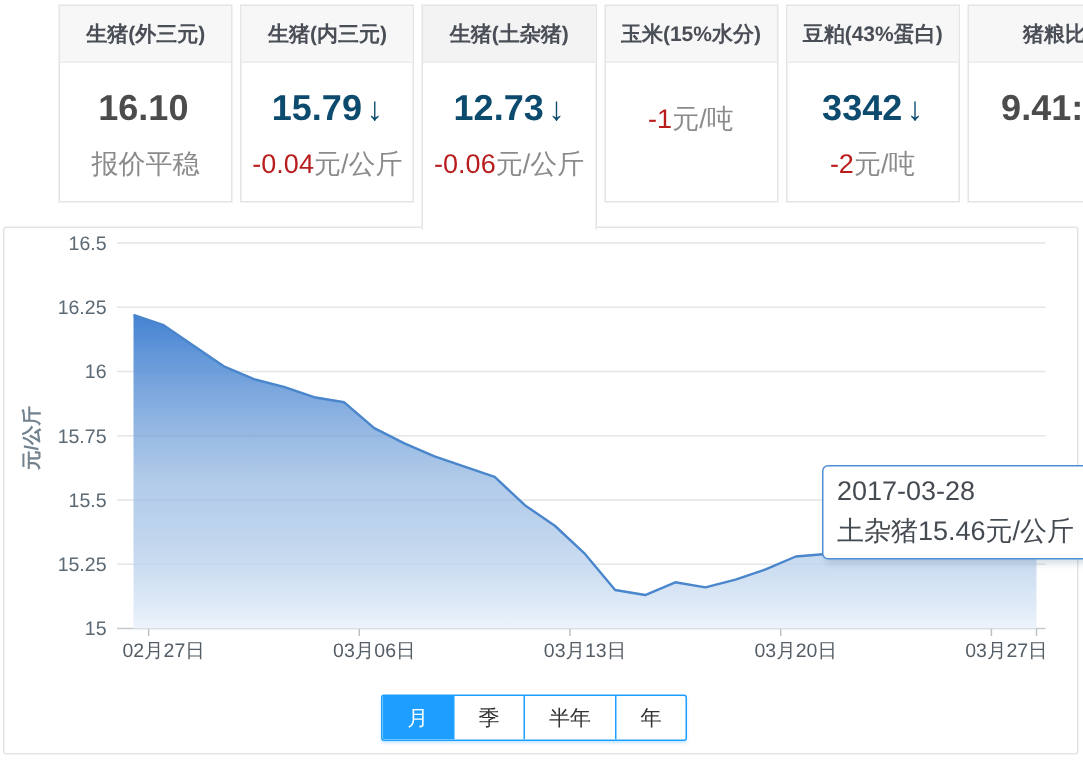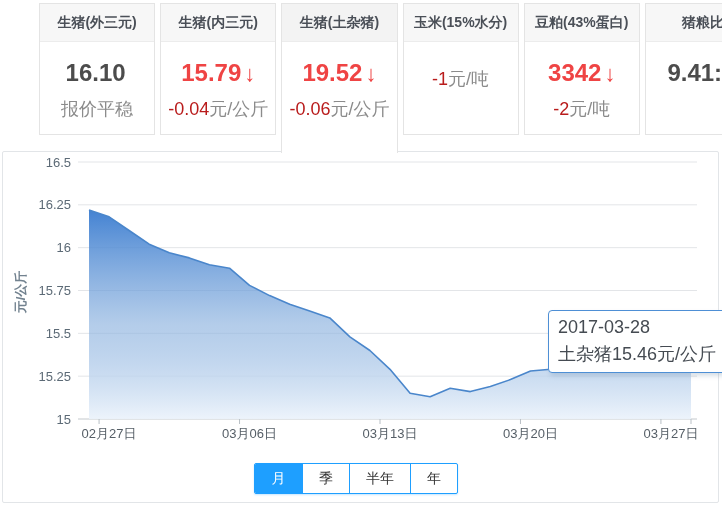--- a/index.html
+++ b/index.html
@@ -11,21 +11,21 @@
 
   
   .cards{position:absolute;left:3px;top:3px;width:722px;display:flex;gap:5px;z-index:3;margin-left:36px;}
   .card{flex:1;background:#fff;border:1px solid #e4e4e4;height:132px;text-align:center;box-sizing:border-box;cursor:pointer;}
   .card.active{height:150px;border-bottom:none;}
   .card-h{height:37px;line-height:37px;background:#f7f7f7;border-bottom:1px solid #ececec;
           font-size:14px;font-weight:bold;color:#4a4f57;white-space:nowrap;}
   .card.active .card-h{background:#f3f3f3;}
   .card-b{padding-top:16px;}
   .val-row{font-size:24px;font-weight:bold;color:#4c4c4c;height:30px;line-height:30px;white-space:nowrap;}
-  .card.down .val-row{color:#ef4444;}
+  .card.down .val-row{color:#0c4a6e;}
   .arrow{font-weight:bold;font-size:22px;margin-left:3px;}
   .sub{margin-top:9px;font-size:18px;color:#8b8b8b;white-space:nowrap;min-height:17px;}
   .sub .chg{color:#b91c1c;}
 
   
   .panel{position:absolute;left:2px;top:151px;width:717px;height:352px;box-sizing:border-box;
          border:1px solid #e2e5e8;border-radius:2px;background:#fff;z-index:2;}
   .panel svg{position:absolute;left:0;top:0;display:block;}
 
   .tooltip{position:absolute;left:545px;top:158px;background:#fff;border:1px solid #4e8fd5;
@@ -68,21 +68,21 @@
       <div class="sub">
         <span class="chg">-0.04</span><span class="unit">元/公斤</span><span class="note"></span>
       </div>
     </div>
   </div>
 
   <div class="card active down">
     <div class="card-h">生猪(土杂猪)</div>
     <div class="card-b">
       <div class="val-row">
-        <span class="val">19.52</span><span class="arrow">↓</span>
+        <span class="val">12.73</span><span class="arrow">↓</span>
       </div>
       <div class="sub">
         <span class="chg">-0.06</span><span class="unit">元/公斤</span><span class="note"></span>
       </div>
     </div>
   </div>
 
   <div class="card down">
     <div class="card-h">玉米(15%水分)</div>
     <div class="card-b">

